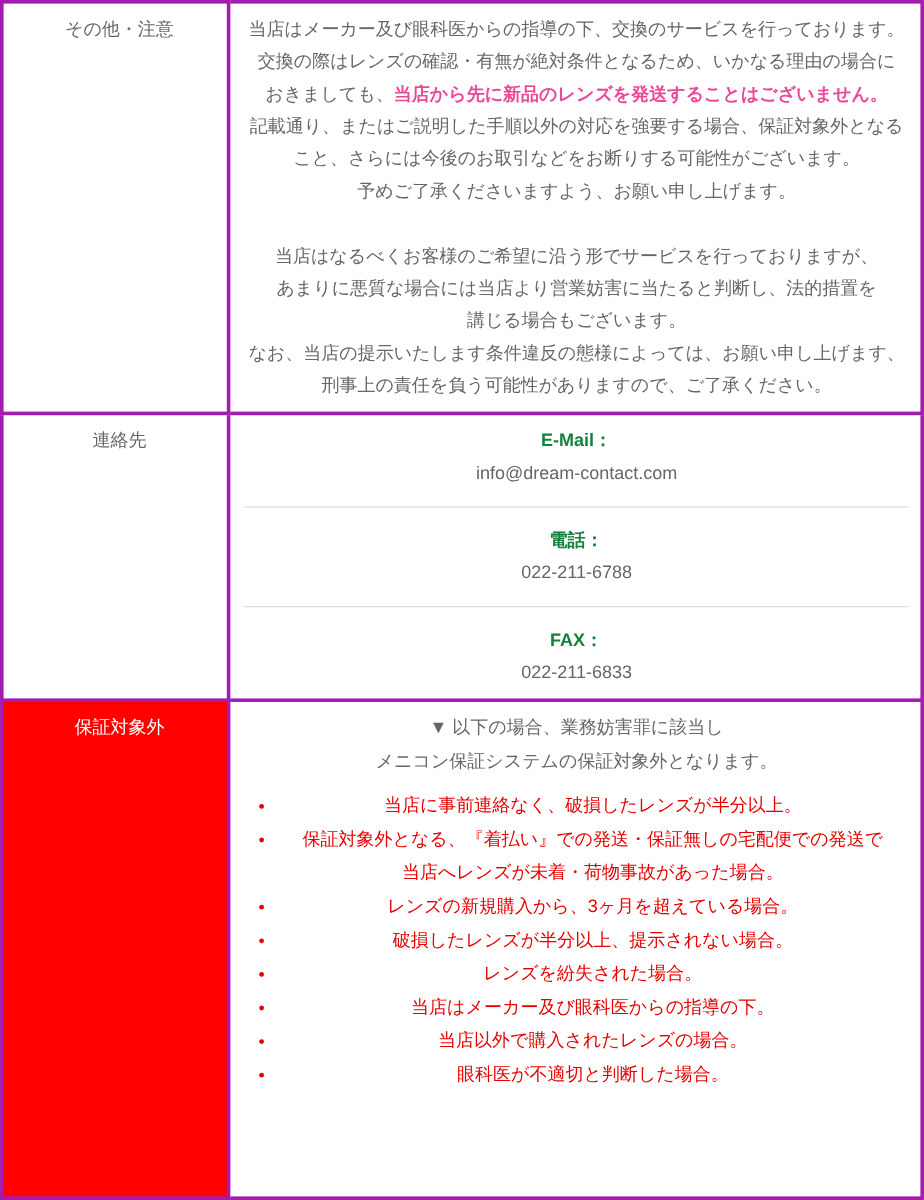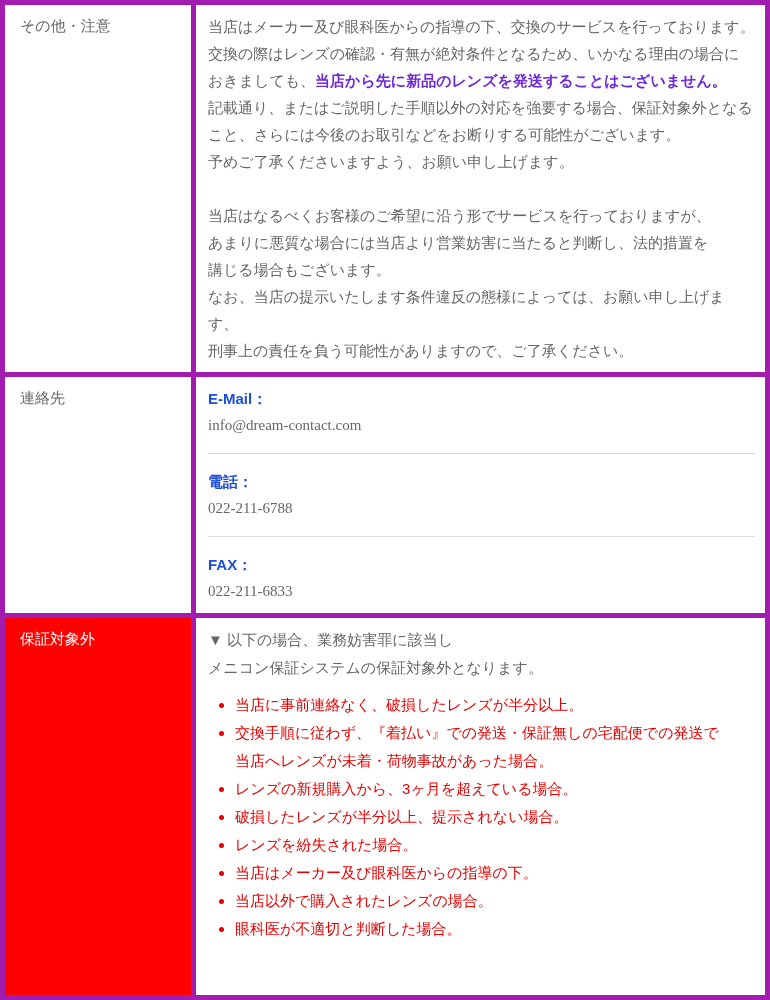--- a/index.html
+++ b/index.html
@@ -16,23 +16,23 @@
     color: #666666;
   }
   table.info-table {
     border-collapse: collapse;
     width: 770px;
     height: 1000px;
     table-layout: fixed;
   }
   .info-table th,
   .info-table td {
-    border: 5px solid #a21caf;
+    border: 3px solid #a21caf;
     vertical-align: top;
-    text-align: left;
+    text-align: center;
   }
   .info-table th {
     width: 163px;
     font-weight: normal;
     font-size: 15px;
     color: #666666;
     padding: 12px 8px 8px 15px;
     background: #ffffff;
   }
   .info-table th.warranty-head {
@@ -46,32 +46,31 @@
   }
   .row-notes    { height: 306px; }
   .row-contact  { height: 198px; }
   .row-shipping { height: 97px; }
 
   .para { line-height: 27px; }
   .para + .para { margin-top: 27px; }
   .line { line-height: 27px; }
 
   .red-bold {
-    color: #6d28d9;
+    color: #ec4899;
     font-weight: bold;
   }
 
   .contact-label {
     font-weight: bold;
-    color: #1d4ed8;
+    color: #15803d;
     line-height: 27px;
   }
   .contact-value {
     line-height: 27px;
-    font-family: Liberation Serif, serif;
   }
   hr.contact-divider {
     border: none;
     border-top: 1px solid #dddddd;
     margin: 14px 0;
   }
 
   ul.warranty-list {
     margin: 9px 0 0 0;
     padding-left: 27px;
@@ -133,21 +132,21 @@
 
   <tr class="row-warranty">
     <th class="warranty-head">保証対象外</th>
     <td>
       <div class="warranty-intro">
         <div class="line">▼ 以下の場合、業務妨害罪に該当し</div>
         <div class="line">メニコン保証システムの保証対象外となります。</div>
       </div>
       <ul class="warranty-list">
         <li>当店に事前連絡なく、破損したレンズが半分以上。</li>
-        <li>交換手順に従わず、『着払い』での発送・保証無しの宅配便での発送で
+        <li>保証対象外となる、『着払い』での発送・保証無しの宅配便での発送で
 当店へレンズが未着・荷物事故があった場合。</li>
         <li>レンズの新規購入から、3ヶ月を超えている場合。</li>
         <li>破損したレンズが半分以上、提示されない場合。</li>
         <li>レンズを紛失された場合。</li>
         <li>当店はメーカー及び眼科医からの指導の下。</li>
         <li>当店以外で購入されたレンズの場合。</li>
         <li>眼科医が不適切と判断した場合。</li>
       </ul>
 
     </td>

